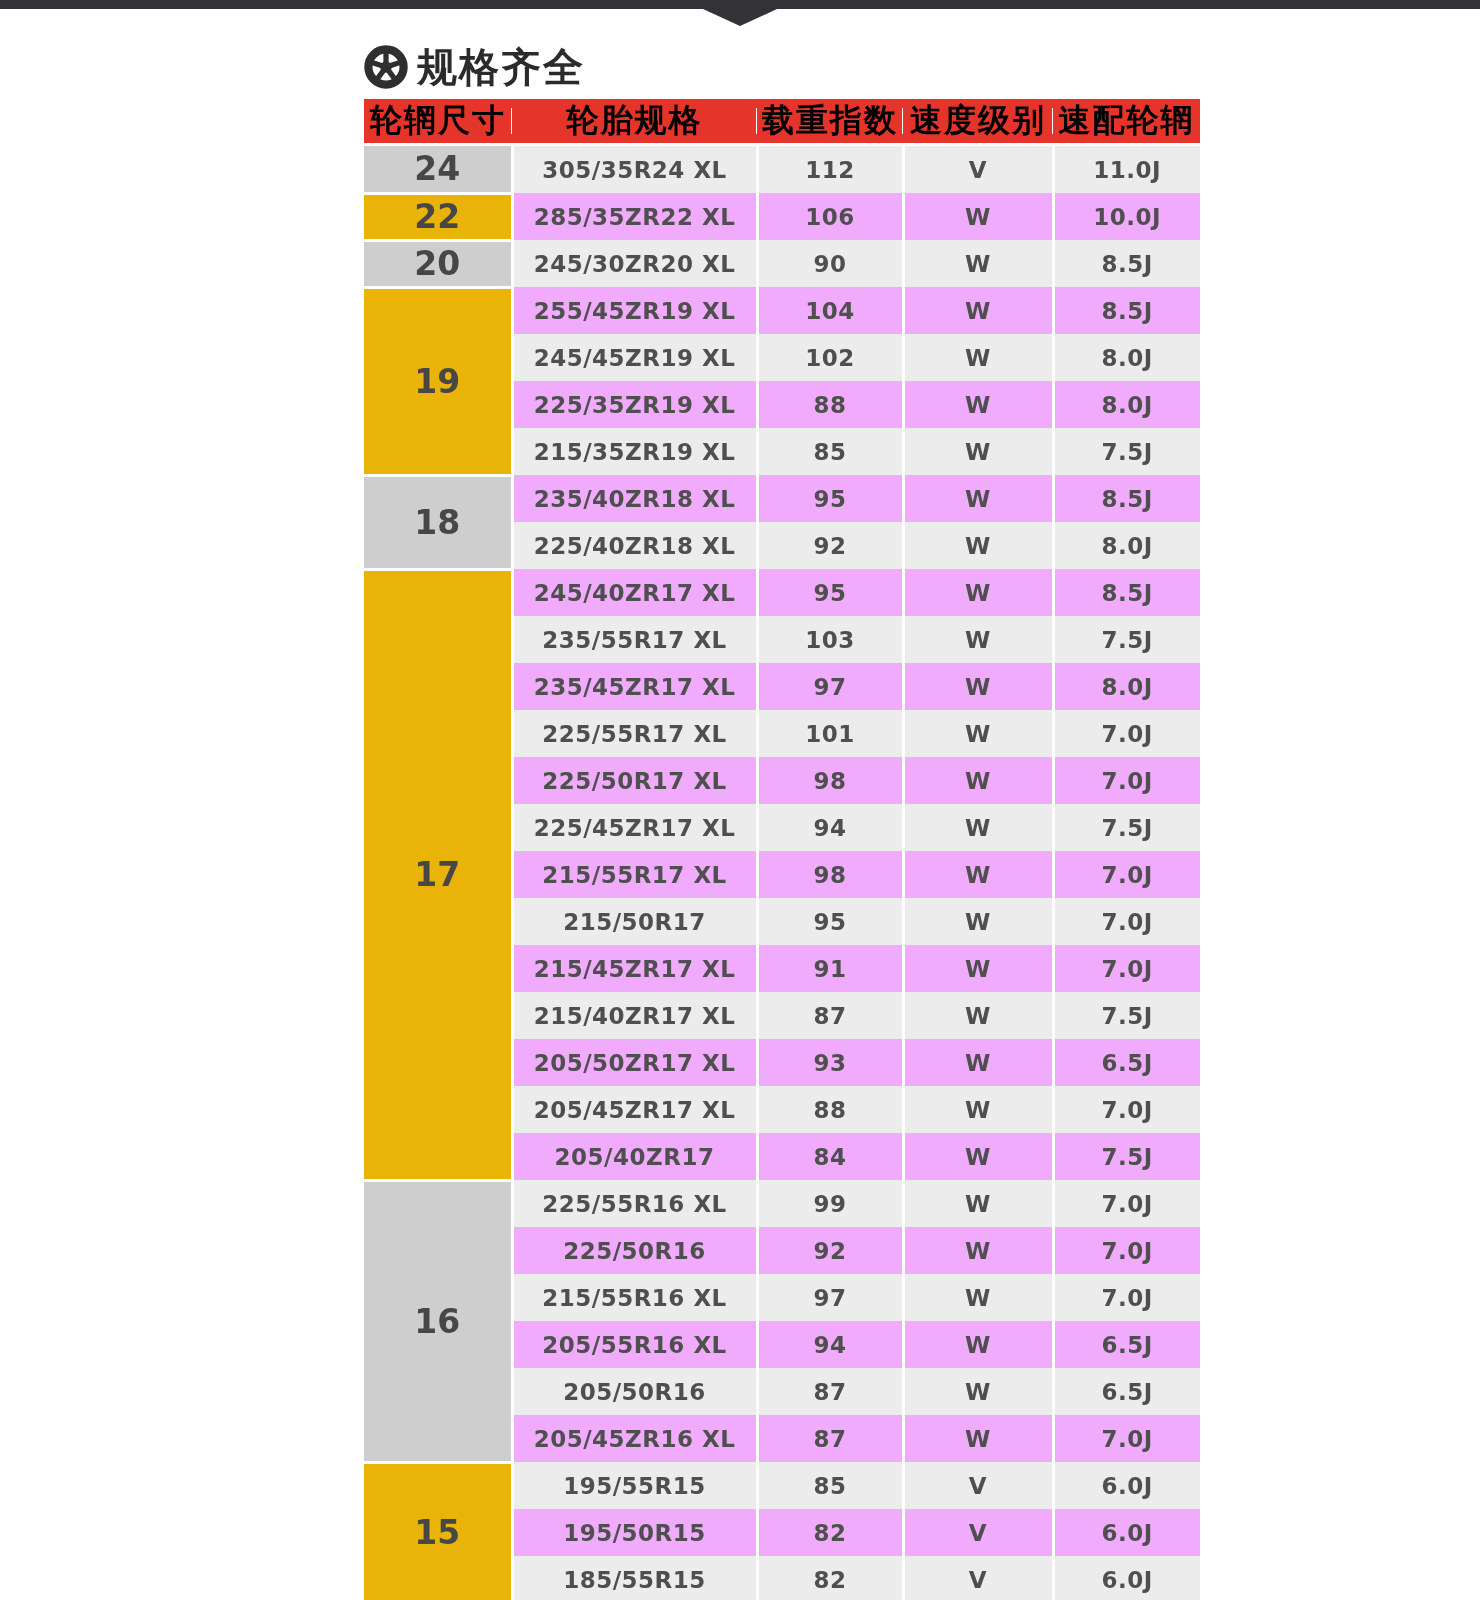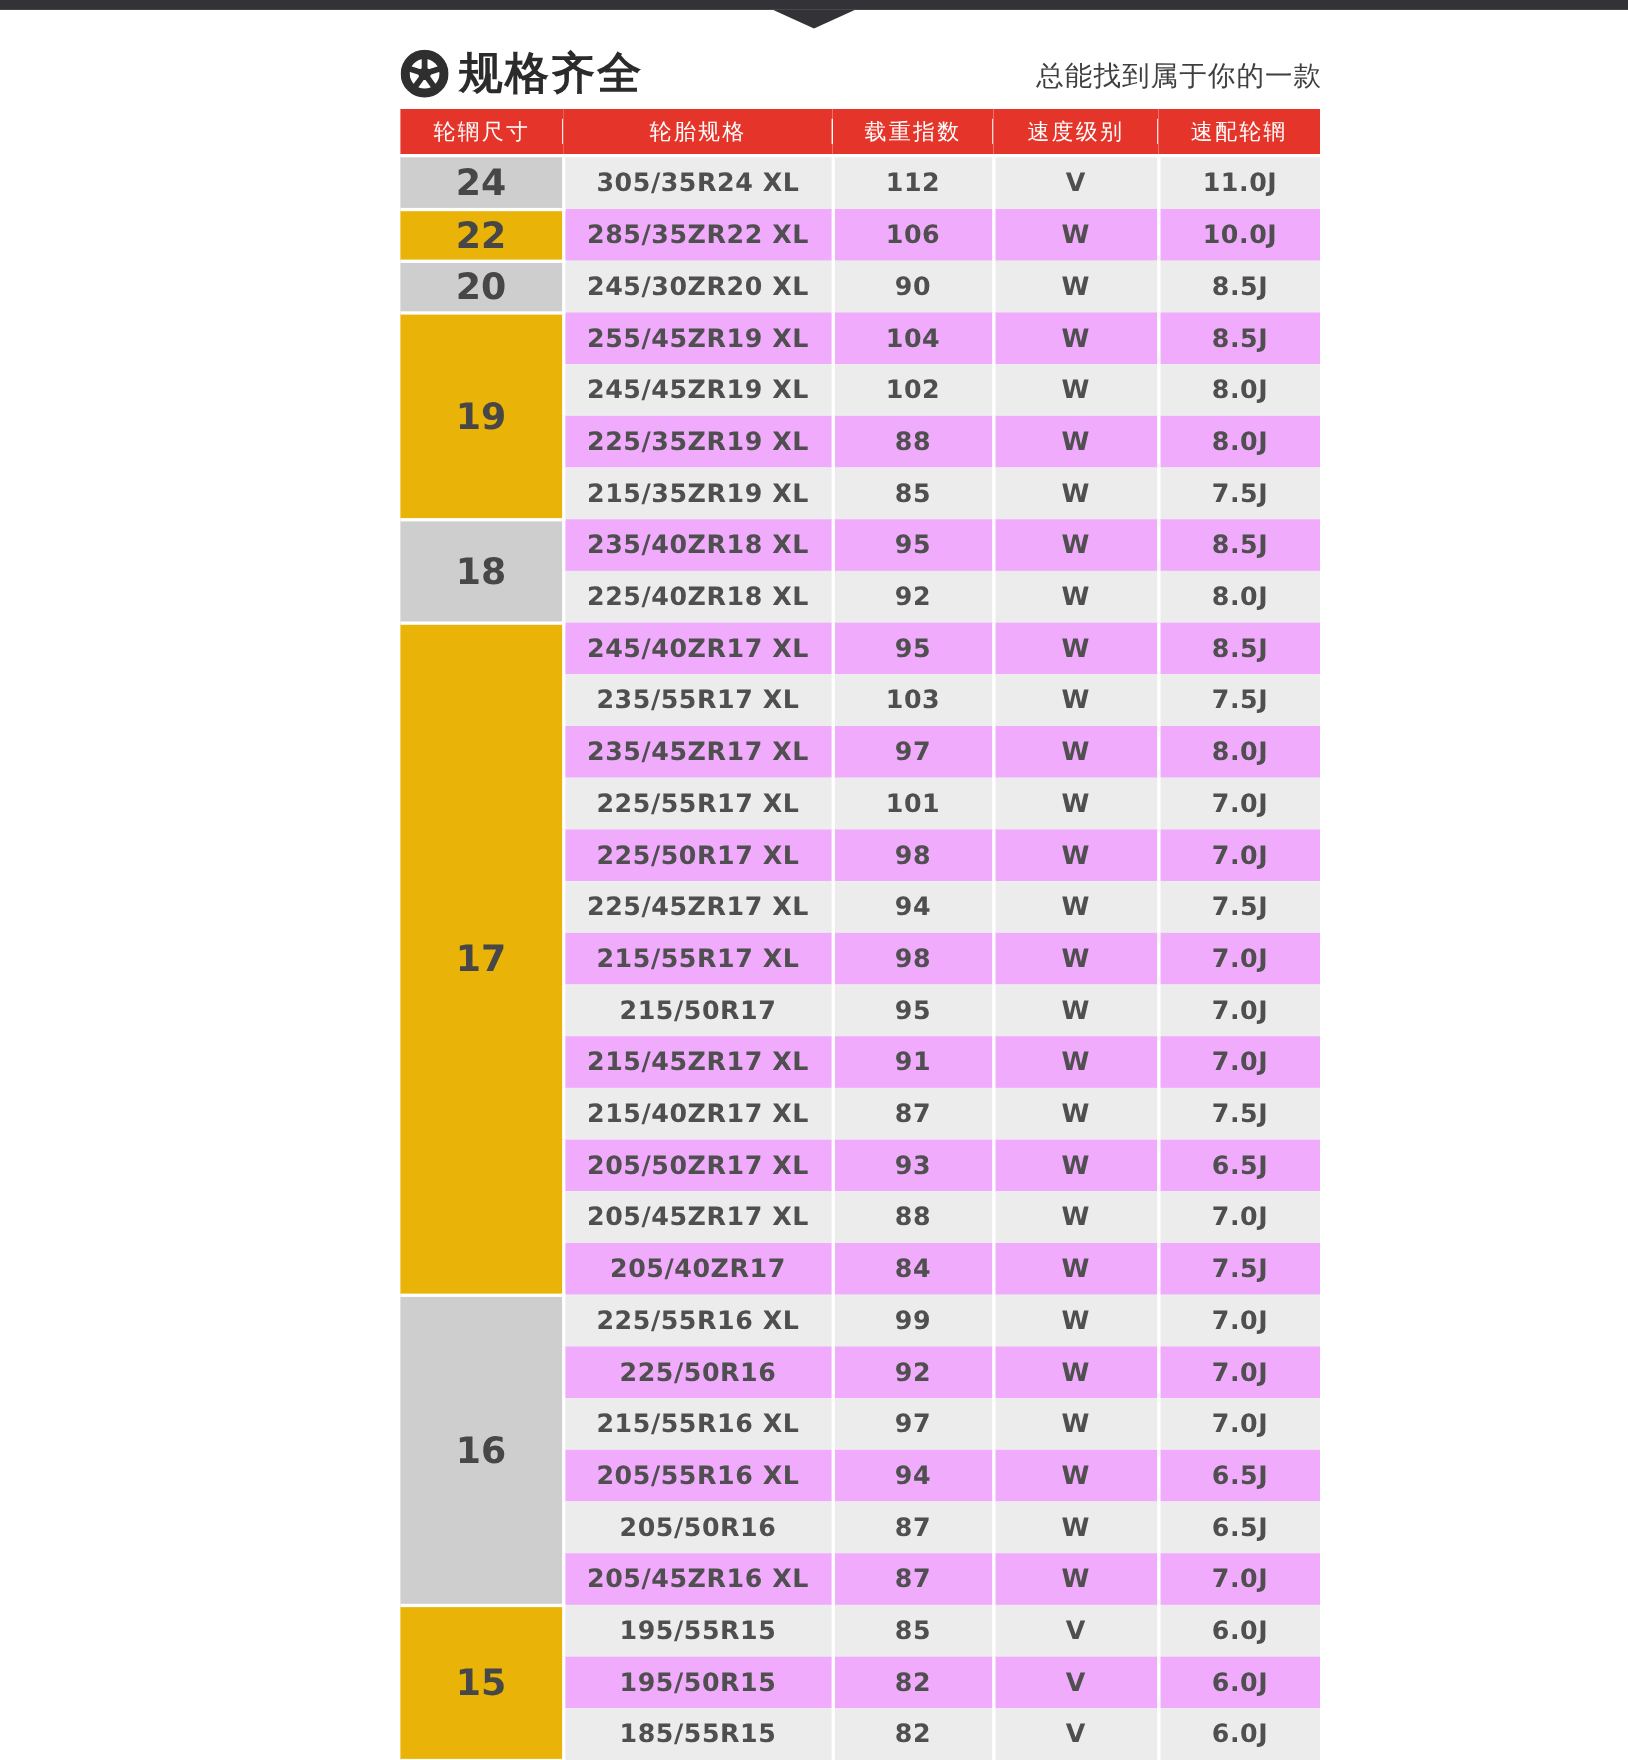--- a/index.html
+++ b/index.html
@@ -59,23 +59,23 @@
     letter-spacing: 1px;
   }
   table.spec {
     border-collapse: collapse;
     table-layout: fixed;
     width: 836px;
   }
   th, td { text-align: center; vertical-align: middle; padding: 0; }
   thead th {
     background: #e5352b;
-    color: #ffffff;
-    font-size: 20px;
-    font-weight: normal;
+    color: #000000;
+    font-size: 32px;
+    font-weight: bold;
     height: 41px;
     position: relative;
     border-bottom: 3px solid #ffffff;
     letter-spacing: 2px;
   }
   thead th .vdiv {
     position: absolute;
     right: -1px;
     top: 9px;
     bottom: 9px;
@@ -124,21 +124,20 @@
               <rect x="17.6" y="5.5" width="4.8" height="15.5" rx="2" transform="rotate(0 20 20)"></rect>
               <rect x="17.6" y="5.5" width="4.8" height="15.5" rx="2" transform="rotate(72 20 20)"></rect>
               <rect x="17.6" y="5.5" width="4.8" height="15.5" rx="2" transform="rotate(144 20 20)"></rect>
               <rect x="17.6" y="5.5" width="4.8" height="15.5" rx="2" transform="rotate(216 20 20)"></rect>
               <rect x="17.6" y="5.5" width="4.8" height="15.5" rx="2" transform="rotate(288 20 20)"></rect>
             </g>
           </svg>
         </span>
         <h1>规格齐全</h1>
       </div>
-      <div class="subtitle">总能找到属于你的一款</div>
     </div>
 
     <table class="spec">
       <colgroup>
         <col style="width:148px">
         <col style="width:245px">
         <col style="width:146px">
         <col style="width:150px">
         <col style="width:147px">
       </colgroup>

